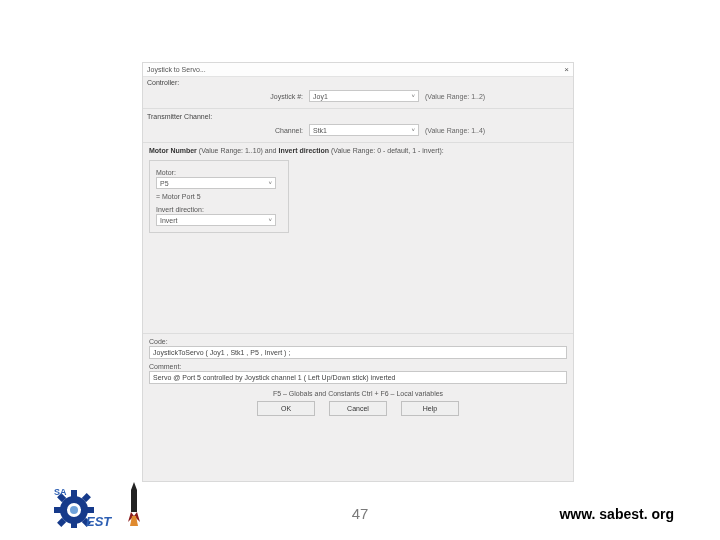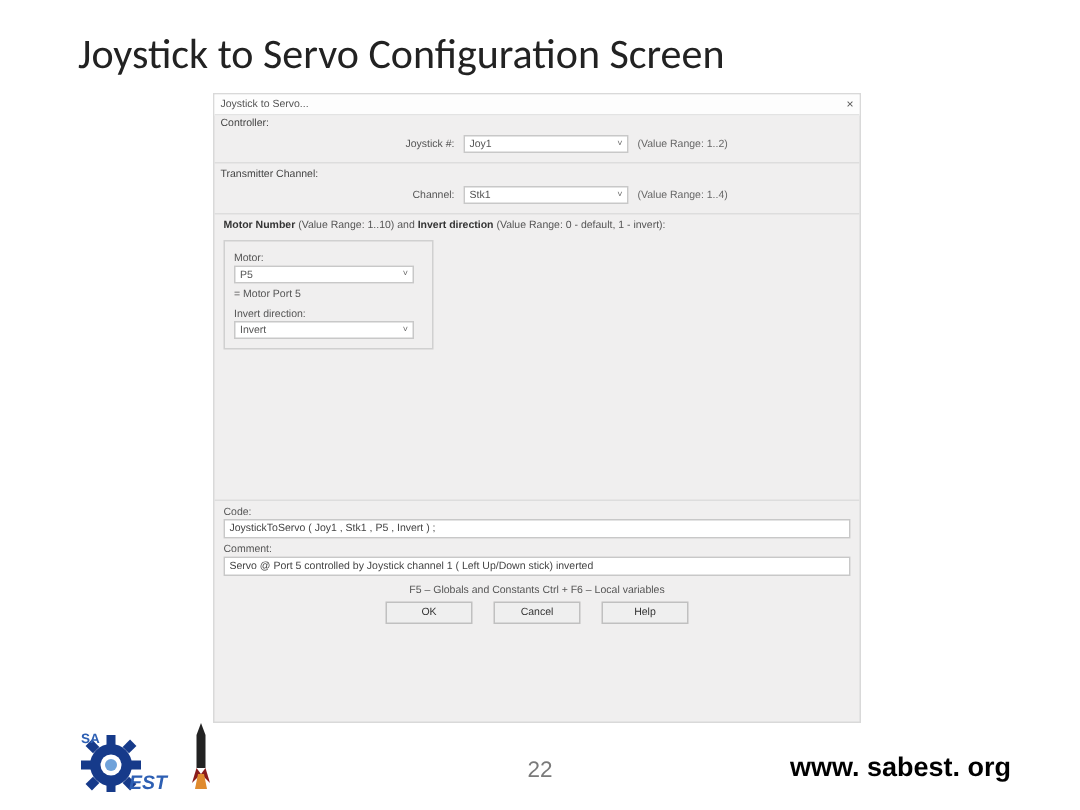--- a/index.html
+++ b/index.html
@@ -17,33 +17,32 @@
   .hint { font-size: 7px; color: #666; }
   .sep { height: 1px; background: #ddd; margin: 4px 0 2px 0; }
   .fieldset { border: 1px solid #d0d0d0; margin: 4px 6px; padding: 6px 6px; position: relative; background: #f0efef; }
   .small-label { font-size: 7px; color: #555; margin: 2px 0 1px 0; }
   .txtdisplay { background: #fff; border: 1px solid #c8c8c8; height: 13px; width: 100%; font-size: 7px; padding: 1px 3px; display: flex; align-items: center; color: #444; }
   .codeblock { margin: 4px 6px; }
   .hintcenter { text-align: center; font-size: 7px; color: #555; margin: 6px 0 4px 0; }
   .btnrow { display: flex; justify-content: center; gap: 14px; margin-bottom: 6px; }
   .btn { width: 58px; height: 15px; background: #efefef; border: 1px solid #c0c0c0; font-size: 7px; display: flex; align-items: center; justify-content: center; color: #333; }
   .page { position: absolute; bottom: 18px; left: 50%; transform: translateX(-50%); font-size: 15px; color: #7a7a7a; }
-  .url { position: absolute; bottom: 18px; right: 46px; font-size: 18px; font-weight: 700; color: #000; }
+  .url { position: absolute; bottom: 18px; right: 46px; font-size: 14px; font-weight: 700; color: #000; }
   .logo { position: absolute; bottom: 12px; left: 52px; width: 90px; height: 46px; margin-top: 47px; }
   .logo .gear { position: absolute; left: 0; bottom: 0; }
   .logo .rocket { position: absolute; left: 74px; bottom: 0; }
   .motorrow { font-size: 7px; color: #555; padding: 2px 6px; }
   .bold { font-weight: 700; color: #333; }
   .gap { height: 92px; }
 </style>
 </head>
 <body>
 
 <div class="slide">
-  <div class="title">Joystick to Servo Configuration Screen</div>
 
   <div class="window">
     <div class="titlebar">
       <span>Joystick to Servo...</span>
       <span class="close">×</span>
     </div>
 
     <div class="grp-label">Controller:</div>
     <div class="row" style="padding-left:110px;">
       <span class="lbl" style="width:50px;">Joystick #:</span>
@@ -127,15 +126,15 @@
       <text x="34" y="44" font-size="13" font-weight="700" fill="#2d5fb3" font-family="Arial" font-style="italic">EST</text>
     </svg>
     <svg class="rocket" width="16" height="46" viewBox="0 0 16 46">
       <polygon points="8,0 11,8 11,30 5,30 5,8" fill="#222"></polygon>
       <polygon points="5,30 2,40 8,34" fill="#8a1c1c"></polygon>
       <polygon points="11,30 14,40 8,34" fill="#8a1c1c"></polygon>
       <polygon points="6,34 10,34 12,44 4,44" fill="#e08a2e"></polygon>
     </svg>
   </div>
 
-  <div class="page">22</div>
+  <div class="page">47</div>
   <div class="url">www. sabest. org</div>
 </div>
 
 </body></html>

